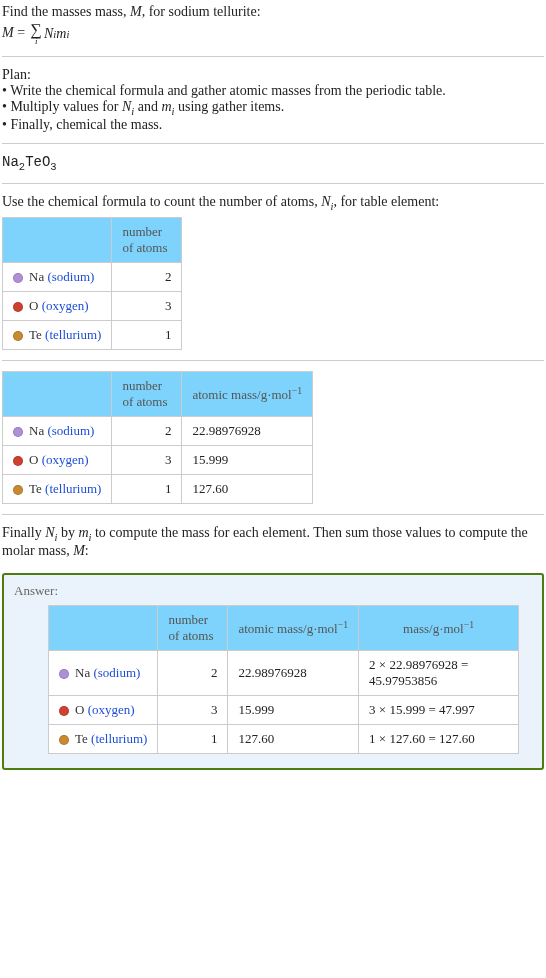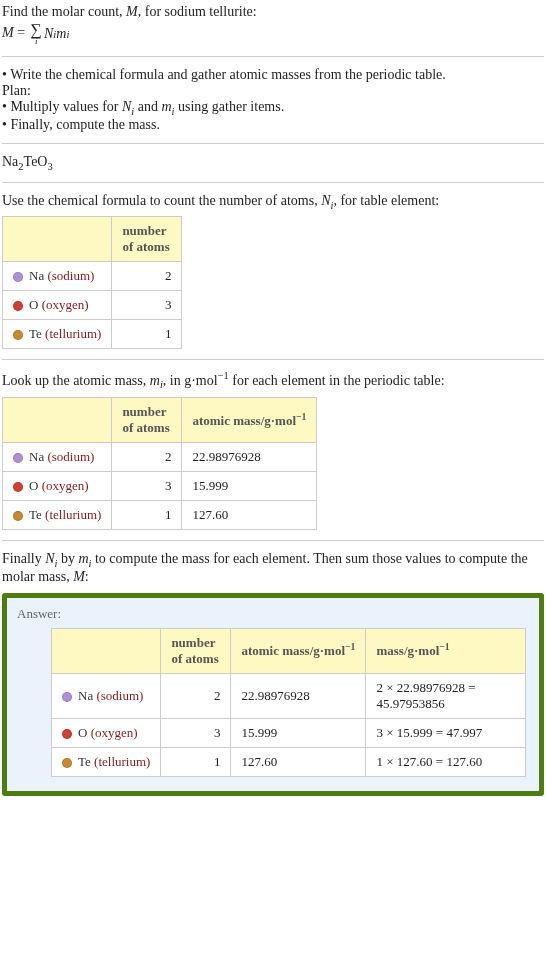--- a/index.html
+++ b/index.html
@@ -16,58 +16,58 @@
       border: none;
       border-top: 1px solid #ccc;
       margin: 10px 0;
     }
     .formula {
       font-style: italic;
       font-family: Georgia, serif;
     }
     .sub { vertical-align: sub; font-size: 0.75em; font-style: italic; }
     .sup { vertical-align: super; font-size: 0.75em; }
-    .chem { font-family: Liberation Serif, serif; }
+    .chem { font-family: Liberation Mono, monospace; }
     .chem .n { vertical-align: sub; font-size: 0.75em; }
     table {
       border-collapse: collapse;
       margin-top: 6px;
       margin-bottom: 2px;
       background: #fff;
     }
     th, td {
       border: 1px solid #ccc;
       padding: 6px 10px;
       font-size: 13px;
       text-align: left;
       vertical-align: middle;
     }
     th {
-      font-weight: bold;
+      font-weight: normal;
       color: #555;
-      background: #fef9c3;
+      background: #7dd3fc;
     }
     td.num { text-align: right; }
     .dot {
       display: inline-block;
       width: 10px;
       height: 10px;
       border-radius: 50%;
       margin-right: 6px;
       vertical-align: middle;
       border: 1px solid rgba(0,0,0,0.15);
     }
-    .el-label { color: #7f1d1d; text-align: right; }
+    .el-label { color: #1d4ed8; text-align: right; }
     .el-sym { color: #333; }
     .answer-box {
-      border: 5px solid #4d7c0f;
+      border: 2px solid #4d7c0f;
       background: #eaf3fb;
       border-radius: 3px;
       padding: 8px 10px 12px 10px;
-      margin-top: 8px;
+      margin-top: 14px;
     }
     .answer-box .label {
       color: #666;
       font-size: 13px;
       margin-bottom: 6px;
     }
     .answer-box table {
       margin-left: 34px;
       background: #fff;
     }
@@ -89,46 +89,46 @@
       margin: 0 2px;
     }
     .sum-sigma { font-size: 16px; }
     .sum-idx { font-size: 9px; font-style: italic; margin-top: -1px; }
   </style>
 </head>
 <body>
 
 <div class="section">
   <div>
-    <span>Find the molar count, </span><span class="formula">M</span><span>, for sodium tellurite:</span>
+    <span>Find the masses mass, </span><span class="formula">M</span><span>, for sodium tellurite:</span>
   </div>
   <div style="margin-top:2px;">
     <span class="formula">M</span><span> = </span>
     <span class="sum-expr">
       <span class="sum-sigma-wrap">
         <span class="sum-sigma">∑</span>
         <span class="sum-idx">i</span>
       </span>
       <span class="formula">N</span>
         <span class="sub">i</span>
         <span class="formula">m</span>
         <span class="sub">i</span>
     </span>
   </div>
 </div>
 
 <hr>
 
 <div class="section">
+  <div>Plan:</div>
   <div>• Write the chemical formula and gather atomic masses from the periodic table.</div>
-  <div>Plan:</div>
   <div>
     <span>• Multiply values for </span><span class="formula">N</span><span class="sub">i</span><span> and </span><span class="formula">m</span><span class="sub">i</span><span> using gather items.</span>
   </div>
-  <div>• Finally, compute the mass.</div>
+  <div>• Finally, chemical the mass.</div>
 </div>
 
 <hr>
 
 <div class="section">
   <div class="chem" style="margin-top:2px;">
     <span>Na</span><span class="n">2</span><span>TeO</span><span class="n">3</span>
   </div>
 </div>
 
@@ -156,23 +156,20 @@
       <td><span class="dot" style="background:#c88a30"></span><span class="el-sym">Te</span> <span class="el-label">(tellurium)</span></td>
       <td class="num">1</td>
     </tr>
   </tbody>
     </table>
 </div>
 
 <hr>
 
 <div class="section">
-  <div>
-    <span>Look up the atomic mass, </span><span class="formula">m</span><span class="sub">i</span><span>, in g·mol</span><span class="sup">−1</span><span> for each element in the periodic table:</span>
-  </div>
   <table>
     <tbody>
         <tr>
       <th></th>
       <th style="width:70px;">number of atoms</th>
       <th><span>atomic mass/g·mol</span><span class="sup">−1</span></th>
     </tr>
     <tr>
       <td><span class="dot" style="background:#b08fd8"></span><span class="el-sym">Na</span> <span class="el-label">(sodium)</span></td>
       <td class="num">2</td>
@@ -200,21 +197,21 @@
   </div>
 
   <div class="answer-box">
     <div class="label">Answer:</div>
     <table>
       <tbody>
           <tr>
         <th></th>
         <th style="width:70px;">number of atoms</th>
         <th><span>atomic mass/g·mol</span><span class="sup">−1</span></th>
-        <th style="width:160px;"><span>mass/g·mol</span><span class="sup">−1</span></th>
+        <th style="width:160px;text-align:center;"><span>mass/g·mol</span><span class="sup">−1</span></th>
       </tr>
       <tr>
         <td><span class="dot" style="background:#b08fd8"></span><span class="el-sym">Na</span> <span class="el-label">(sodium)</span></td>
         <td class="num">2</td>
         <td>22.98976928</td>
         <td>2 × 22.98976928 = 45.97953856</td>
       </tr>
       <tr>
         <td><span class="dot" style="background:#d04030"></span><span class="el-sym">O</span> <span class="el-label">(oxygen)</span></td>
         <td class="num">3</td>

